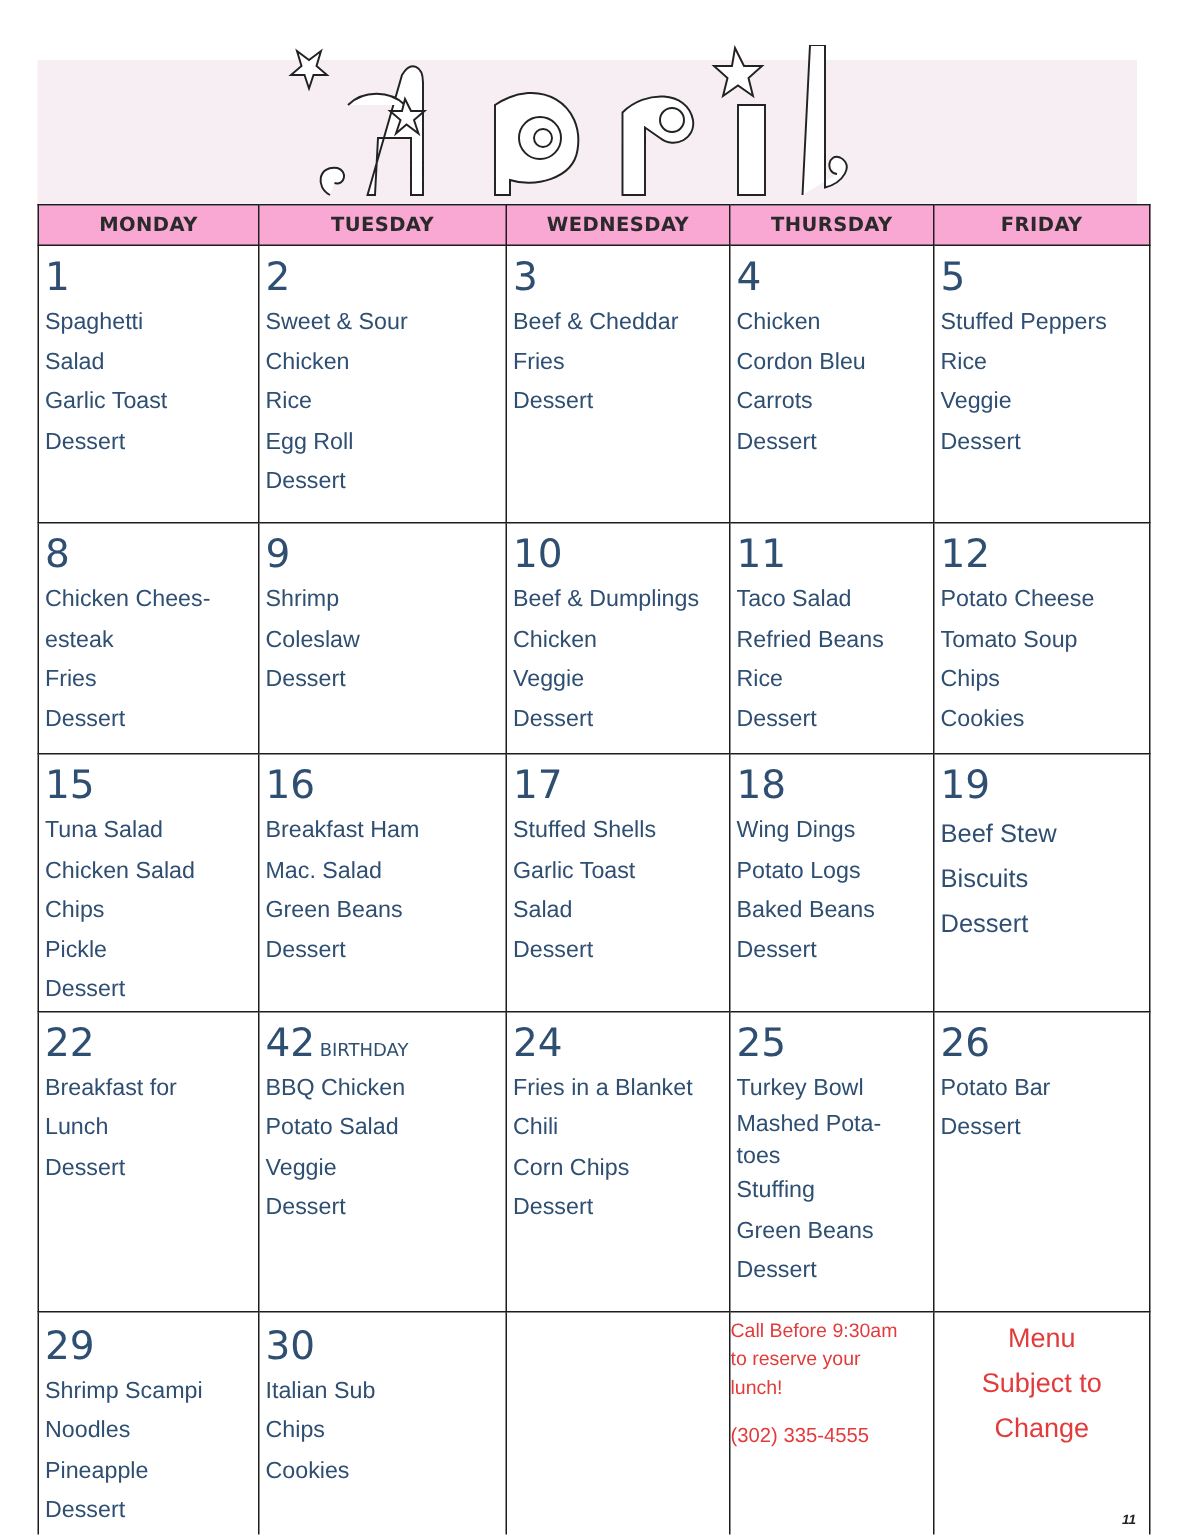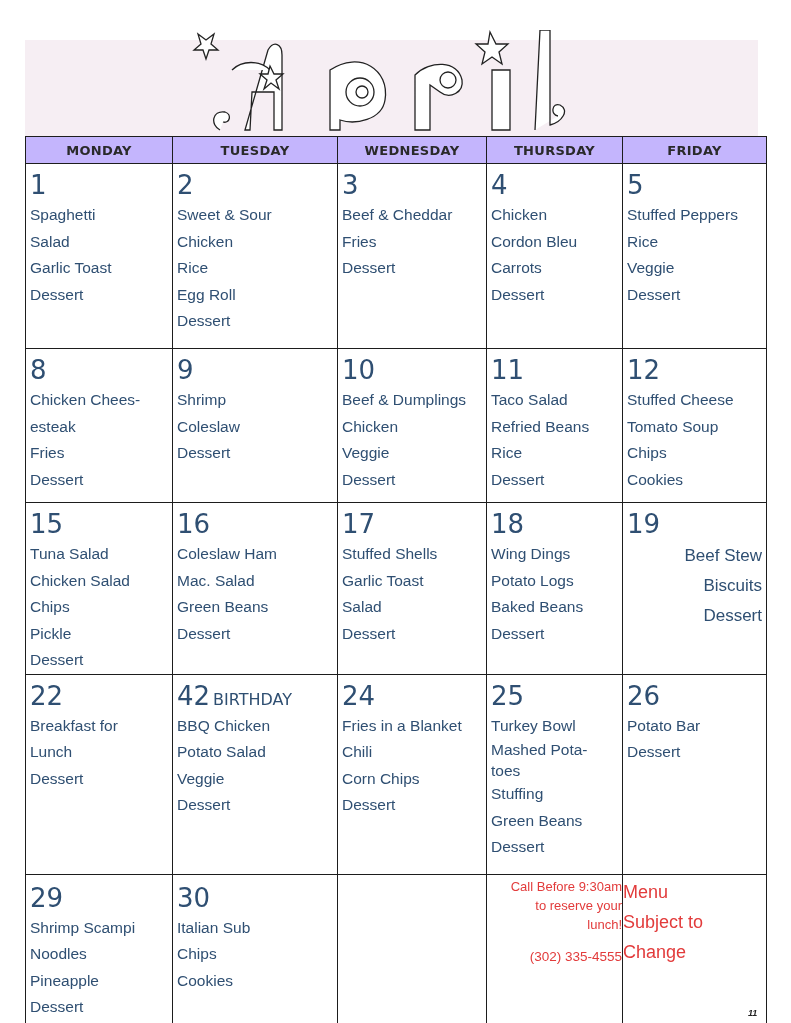--- a/index.html
+++ b/index.html
@@ -3,29 +3,29 @@
 <meta charset="utf-8">
 <style>
   html, body { margin:0; padding:0; }
   body { width:791px; height:1023px; background:#ffffff; position:relative; overflow:hidden;
          font-family:"Liberation Sans", sans-serif; }
   .banner { position:absolute; left:25px; top:40px; width:733px; height:97px; background:#f6eef3; }
   .title-art { position:absolute; left:190px; top:30px; width:420px; height:110px; }
   .cal { position:absolute; left:25px; top:136px; width:741px; border-collapse:collapse; table-layout:fixed; }
   .cal td, .cal th { border:1.6px solid #1d1d1d; vertical-align:top; padding:0; }
   .cal th { height:26px; font-family:"DejaVu Sans", sans-serif; font-weight:bold; font-size:13px; color:#2a2a2a;
-            text-align:center; vertical-align:middle; letter-spacing:0.3px; background:#c4b5fd; }
+            text-align:center; vertical-align:middle; letter-spacing:0.3px; background:#f9a8d4; }
   .cell { padding:4px 4px 0 4px; overflow:hidden; }
   .daynum { font-family:"DejaVu Sans", sans-serif; font-size:26px; color:#2f4f72; line-height:34px; height:34px; }
-  .daynote { font-family:"DejaVu Sans", sans-serif; font-size:16px; color:#2f4f72; margin-left:3px; }
+  .daynote { font-family:"DejaVu Sans", sans-serif; font-size:12px; color:#2f4f72; margin-left:3px; }
   .item { font-size:15.5px; color:#2f4f72; line-height:26.5px; white-space:nowrap; }
-  .item.big { font-size:17px; line-height:30px;text-align:right; }
-  .note-red { color:#e23b3b; text-align:right; font-size:13px; line-height:19px; padding-top:2px; }
+  .item.big { font-size:17px; line-height:30px; }
+  .note-red { color:#e23b3b; text-align:left; font-size:13px; line-height:19px; padding-top:2px; }
   .note-red .phone { margin-top:13px; display:block; font-size:13.5px; }
-  .note-big { color:#e23b3b; text-align:left; font-size:18px; line-height:30px; padding-top:2px; }
+  .note-big { color:#e23b3b; text-align:center; font-size:18px; line-height:30px; padding-top:2px; }
   .pagenum { position:absolute; left:748px; top:1008px; font-size:9px; font-style:italic; font-weight:bold; color:#222; }
 </style>
 </head>
 <body>
 
 <div class="banner"></div>
 
 <svg class="title-art" viewBox="0 0 420 110" xmlns="http://www.w3.org/2000/svg">
   <g fill="#fff" stroke="#222" stroke-width="1.3">
     <polygon points="14,8 22,14 30,8 27,18 34,24 25,24 22,33 19,24 10,24 17,18" transform="translate(-6,-4)"></polygon>
@@ -142,21 +142,21 @@
         <div class="daynum">11</div>
         <div class="item">Taco Salad</div>
         <div class="item">Refried Beans</div>
         <div class="item">Rice</div>
         <div class="item">Dessert</div>
       </div>
         </td>
       <td>
           <div class="cell">
         <div class="daynum">12</div>
-        <div class="item">Stuffed Cheese</div>
+        <div class="item">Potato Cheese</div>
         <div class="item">Tomato Soup</div>
         <div class="item">Chips</div>
         <div class="item">Cookies</div>
       </div>
         </td>
     </tr>
 
     <tr style="height:153px">
       <td>
           <div class="cell">
@@ -164,21 +164,21 @@
         <div class="item">Tuna Salad</div>
         <div class="item">Chicken Salad</div>
         <div class="item">Chips</div>
         <div class="item">Pickle</div>
         <div class="item">Dessert</div>
       </div>
         </td>
       <td>
           <div class="cell">
         <div class="daynum">16</div>
-        <div class="item">Coleslaw Ham</div>
+        <div class="item">Breakfast Ham</div>
         <div class="item">Mac. Salad</div>
         <div class="item">Green Beans</div>
         <div class="item">Dessert</div>
       </div>
         </td>
       <td>
           <div class="cell">
         <div class="daynum">17</div>
         <div class="item">Stuffed Shells</div>
         <div class="item">Garlic Toast</div>

